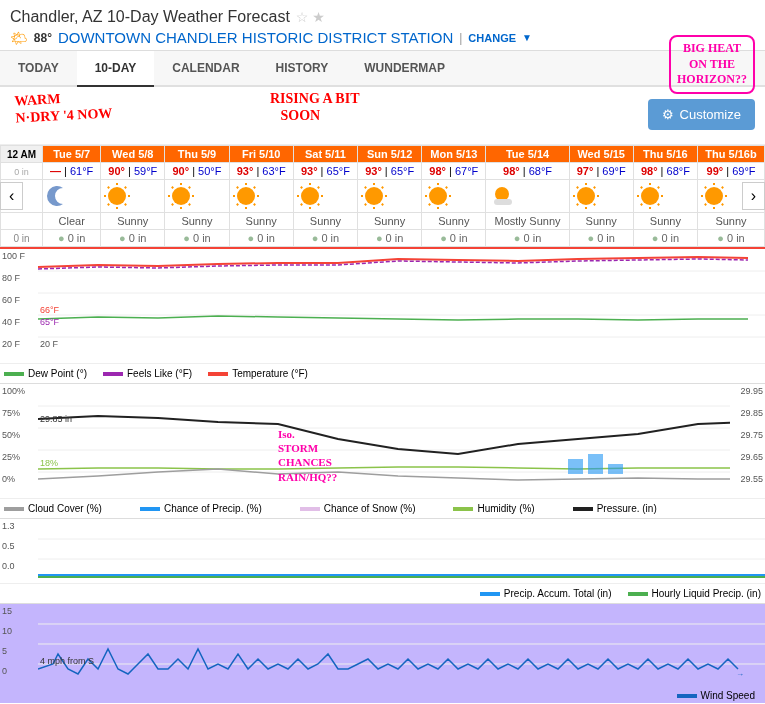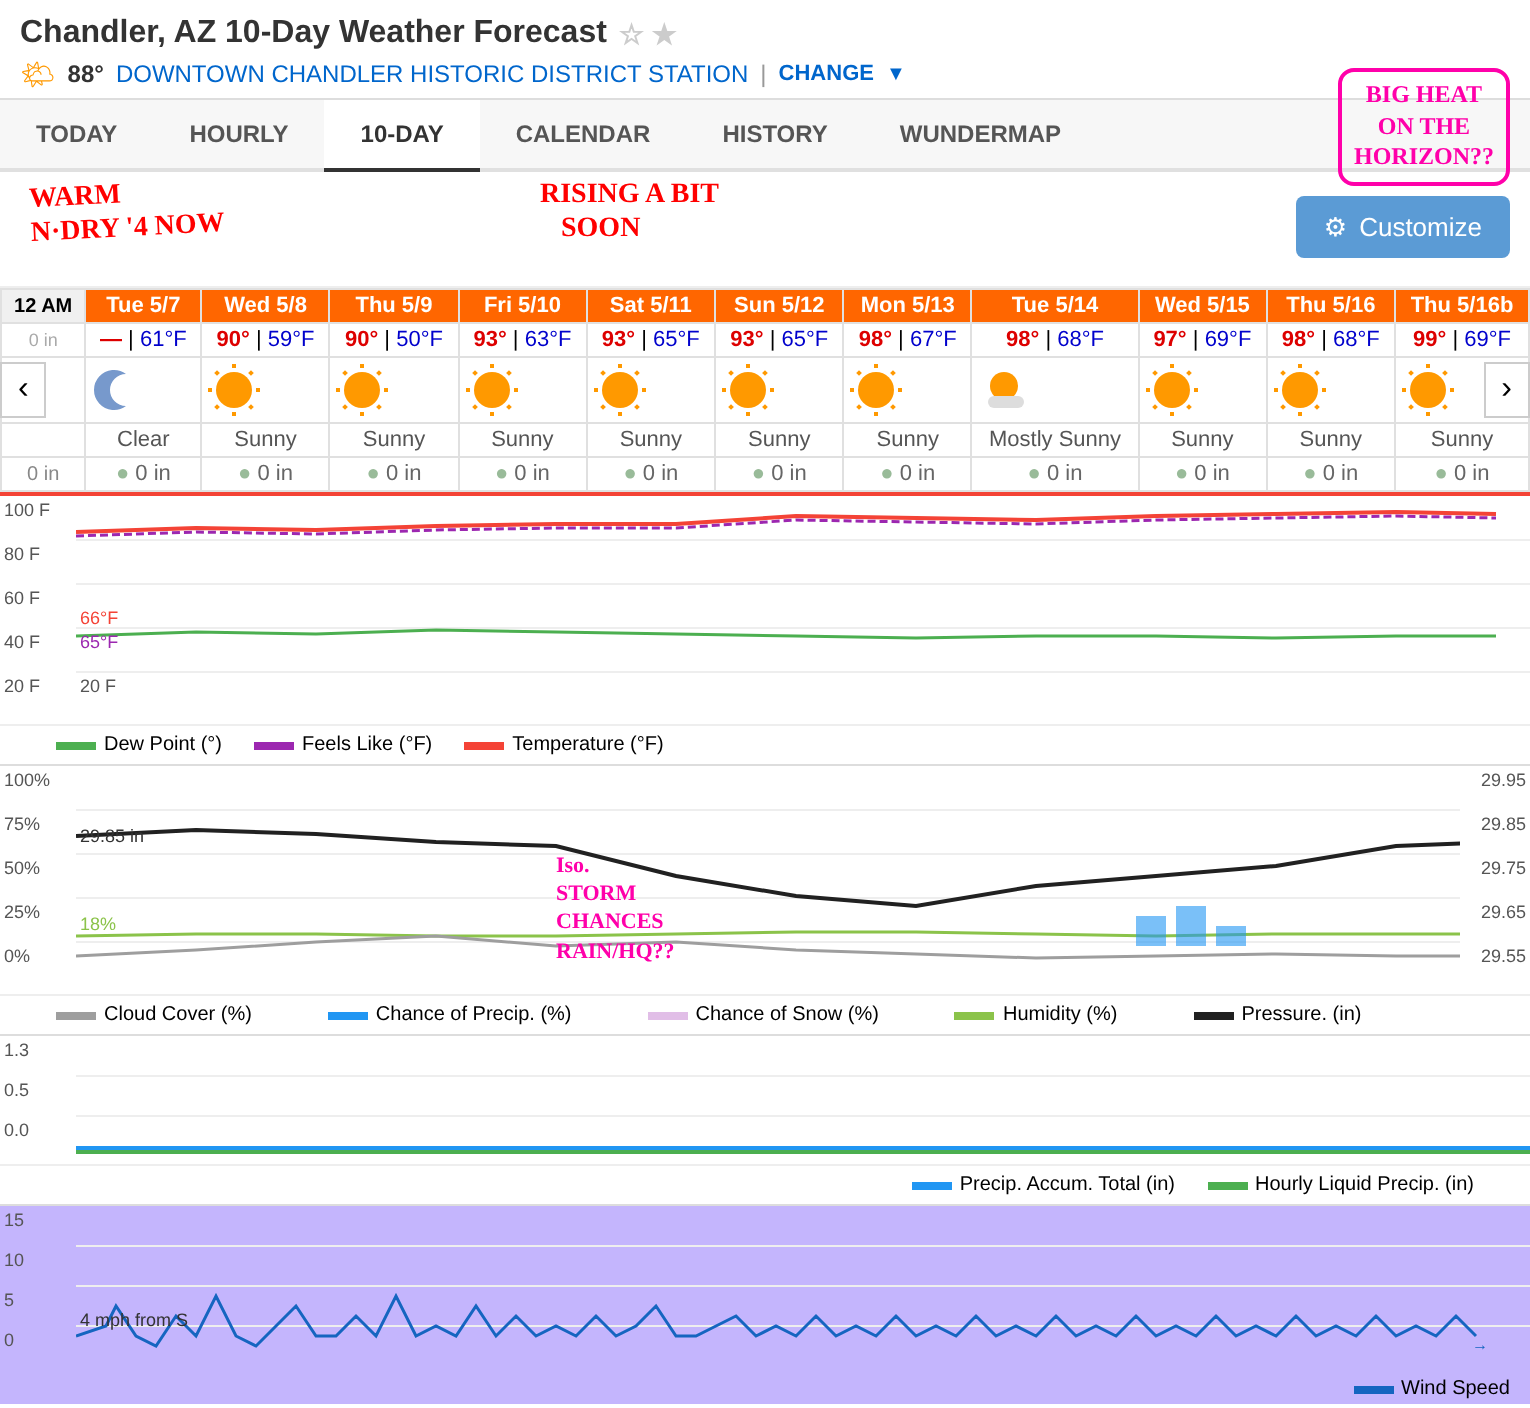--- a/index.html
+++ b/index.html
@@ -1,24 +1,24 @@
 <!DOCTYPE html>
 <html><head>
   <meta charset="utf-8">
   <style>
     * { box-sizing: border-box; margin: 0; padding: 0; }
     body { font-family: Arial, sans-serif; background: #fff; width: 765px; overflow-x: hidden; }
 
     .header { padding: 8px 10px 4px; border-bottom: 1px solid #ddd; }
-    .header-title { font-size: 16px; font-weight: bold; color: #333; display: flex; align-items: center; gap: 6px; }
+    .header-title { font-size: 16px; font-weight: normal; color: #333; display: flex; align-items: center; gap: 6px; }
     .star { color: #ccc; font-size: 14px; }
     .header-sub { display: flex; align-items: center; gap: 6px; font-size: 12px; margin-top: 3px; }
     .sun-icon { color: #f90; font-size: 14px; }
     .temp-badge { color: #333; font-weight: bold; }
-    .station-text { color: #06c; font-size: 12px; }
+    .station-text { color: #06c; font-size: 15px; }
     .change-link { color: #06c; font-size: 11px; font-weight: bold; cursor: pointer; }
     .divider { color: #999; }
 
     .nav-tabs { display: flex; border-bottom: 2px solid #e0e0e0; background: #f7f7f7; }
     .nav-tab { padding: 10px 18px; font-size: 12px; font-weight: bold; color: #555; cursor: pointer; border-bottom: 2px solid transparent; margin-bottom: -2px; text-transform: uppercase; }
     .nav-tab.active { color: #333; border-bottom: 2px solid #333; background: #fff; }
     .customize-btn { position: absolute; right: 140px; top: 8px; background: #5b9bd5; color: #fff; border: none; padding: 8px 14px; font-size: 13px; border-radius: 4px; cursor: pointer; display: flex; align-items: center; gap: 6px; }
     .gear-icon { font-size: 13px; }
 
     .forecast-table-wrapper { position: relative; overflow: hidden; }
@@ -27,21 +27,21 @@
     .forecast-table th { background: #f0f0f0; }
     .day-header { background: #ff6600 !important; color: #fff !important; font-weight: bold; font-size: 11px; }
     .temp-high { color: #d00; font-weight: bold; }
     .temp-low { color: #00c; }
     .precip { color: #666; font-size: 10px; }
     .condition-label { font-size: 10px; color: #555; }
     .nav-arrow { position: absolute; top: 50%; transform: translateY(-50%); background: rgba(255,255,255,0.8); border: 1px solid #ccc; padding: 4px 8px; cursor: pointer; font-size: 16px; z-index: 10; }
     .nav-arrow.left { left: 0; }
     .nav-arrow.right { right: 0; }
 
-    .chart-legend { display: flex; gap: 16px; padding: 4px 28px; font-size: 10px; align-items: center; border-top: 1px solid #eee; }
+    .chart-legend { display: flex; gap: 16px; padding: 4px 4px; font-size: 10px; align-items: center; border-top: 1px solid #eee; }
     .legend-item { display: flex; align-items: center; gap: 4px; }
     .legend-color { width: 20px; height: 4px; display: inline-block; }
 
     .footer { padding: 6px 10px; font-size: 12px; color: #06c; }
 
     svg { display: block; }
   </style>
 </head>
 <body>
 
@@ -55,21 +55,20 @@
     <span class="temp-badge">88°</span>
     <span class="station-text">DOWNTOWN CHANDLER HISTORIC DISTRICT STATION</span>
     <span class="divider">|</span>
     <span class="change-link">CHANGE</span>
     <span style="color:#06c;font-size:10px;">▼</span>
   </div>
 </div>
 
 <div class="nav-tabs">
   <div class="nav-tab">TODAY</div>
-  <div class="nav-tab">HOURLY</div>
   <div class="nav-tab active">10-DAY</div>
   <div class="nav-tab">CALENDAR</div>
   <div class="nav-tab">HISTORY</div>
   <div class="nav-tab">WUNDERMAP</div>
 </div>
 
 <div style="position:relative; height:58px; background:#fff; border-bottom:1px solid #eee;">
 
   <div style="position:absolute;left:15px;top:4px;font-family:'Comic Sans MS',cursive;color:#f00;font-size:14px;font-weight:bold;line-height:1.2;transform:rotate(-3deg);">WARM<br>N·DRY '4 NOW</div>
   <div style="position:absolute;left:270px;top:4px;font-family:'Comic Sans MS',cursive;color:#f00;font-size:14px;font-weight:bold;line-height:1.2;">RISING A BIT<br>&nbsp;&nbsp;&nbsp;SOON</div>

